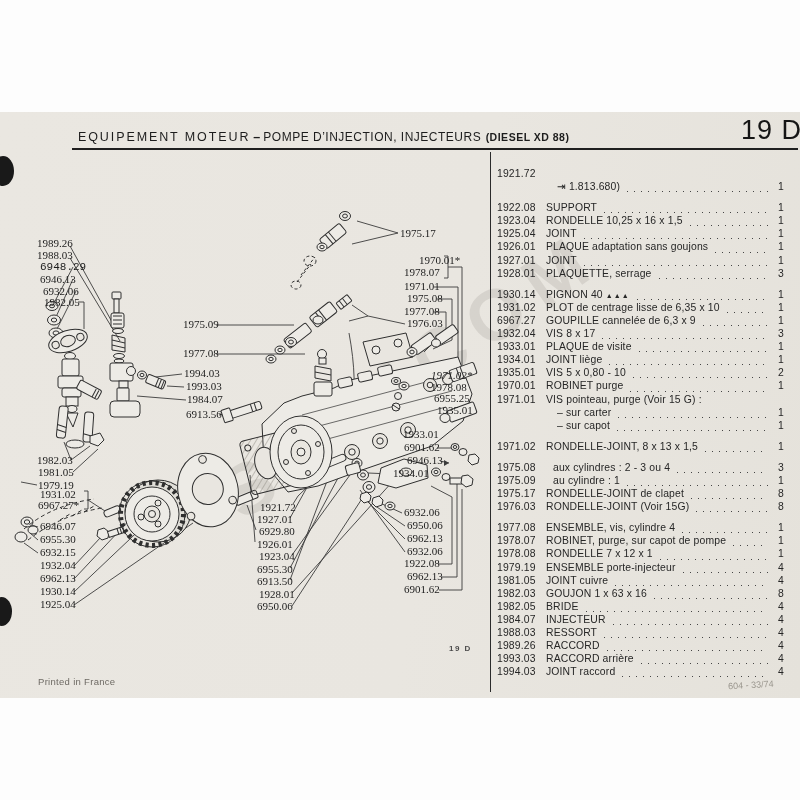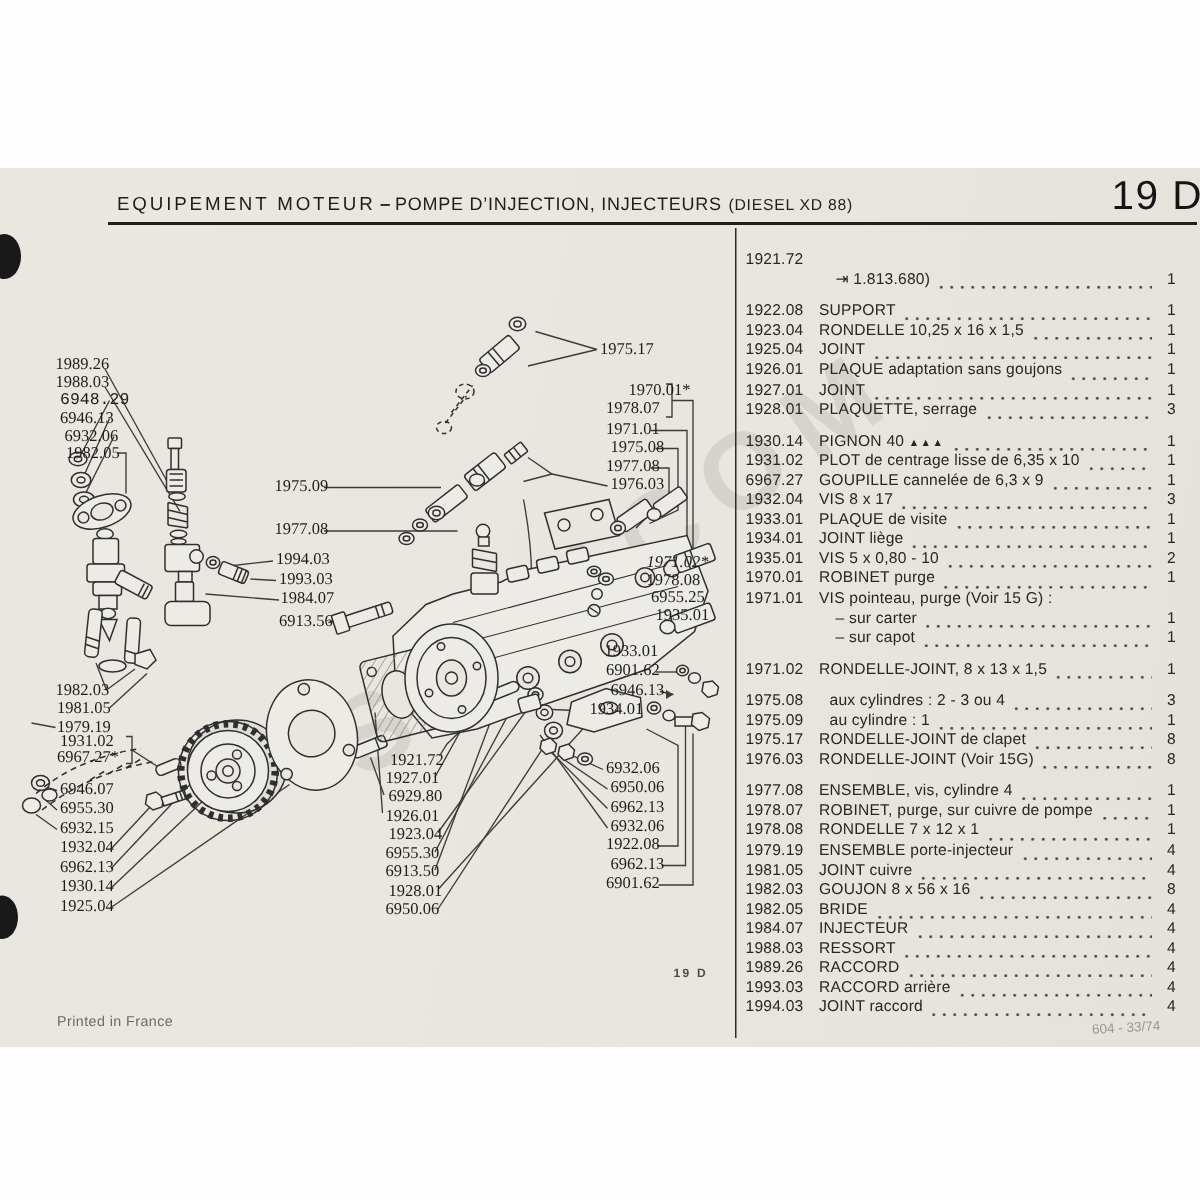--- a/index.html
+++ b/index.html
@@ -4,21 +4,21 @@
 <style>
   html,body{margin:0;padding:0;width:800px;height:800px;background:#fdfdfd;overflow:hidden;}
   #stage{position:relative;width:800px;height:800px;font-family:"Liberation Sans",sans-serif;}
   .paper{position:absolute;left:0;top:112px;width:800px;height:586px;
     background:linear-gradient(100deg,#eae7e1 0%,#e9e6e0 55%,#e5e2db 100%);}
   .blob{position:absolute;background:#191919;border-radius:50%;}
   .header{position:absolute;left:78px;top:127px;white-space:nowrap;color:#1d1d1d;}
   .h-section{font-weight:normal;font-size:12.5px;letter-spacing:1.9px;}
   .h-sep{font-size:12.5px;padding:0 3px;font-weight:bold;}
   .h-title{font-size:12px;letter-spacing:0.5px;}
-  .h-engine{font-weight:normal;font-size:10.5px;letter-spacing:0.5px;}
+  .h-engine{font-weight:bold;font-size:10.5px;letter-spacing:0.5px;}
   .pagecode{position:absolute;left:741px;top:115px;font-size:27px;color:#151515;letter-spacing:1px;white-space:nowrap;}
   .rule{position:absolute;left:72px;top:148px;width:726px;height:2.4px;background:#1f1f1f;}
   .vdivider{position:absolute;left:490px;top:152px;width:1.4px;height:540px;background:#2b2b2b;}
   .watermark{position:absolute;left:205px;top:468px;font-size:72px;font-weight:bold;
     letter-spacing:14px;color:rgba(90,86,78,0.13);transform:rotate(-35deg);transform-origin:left top;white-space:nowrap;}
   svg#art{position:absolute;left:0;top:0;}
   .plabel{position:absolute;font-family:"Liberation Serif",serif;font-size:11px;color:#1c1c1c;
     white-space:nowrap;line-height:11px;}
   
   #plist{position:absolute;left:497px;top:167px;width:287px;color:#262626;}
@@ -593,21 +593,21 @@
       </div>
       <div class="pgroup">
         <div class="prow">
     <span class="pref">1977.08</span>
           <span class="pdesc">ENSEMBLE, vis, cylindre 4</span>
           <span class="pdots"></span>
           <span class="pqty">1</span>
   </div>
         <div class="prow">
     <span class="pref">1978.07</span>
-          <span class="pdesc">ROBINET, purge, sur cuivre de pompe</span>
+          <span class="pdesc">ROBINET, purge, sur capot de pompe</span>
           <span class="pdots"></span>
           <span class="pqty">1</span>
   </div>
         <div class="prow">
     <span class="pref">1978.08</span>
           <span class="pdesc">RONDELLE 7 x 12 x 1</span>
           <span class="pdots"></span>
           <span class="pqty">1</span>
   </div>
         <div class="prow">
@@ -617,21 +617,21 @@
           <span class="pqty">4</span>
   </div>
         <div class="prow">
     <span class="pref">1981.05</span>
           <span class="pdesc">JOINT cuivre</span>
           <span class="pdots"></span>
           <span class="pqty">4</span>
   </div>
         <div class="prow">
     <span class="pref">1982.03</span>
-          <span class="pdesc">GOUJON 8 x 56 x 16</span>
+          <span class="pdesc">GOUJON 1 x 63 x 16</span>
           <span class="pdots"></span>
           <span class="pqty">8</span>
   </div>
         <div class="prow">
     <span class="pref">1982.05</span>
           <span class="pdesc">BRIDE</span>
           <span class="pdots"></span>
           <span class="pqty">4</span>
   </div>
         <div class="prow">

